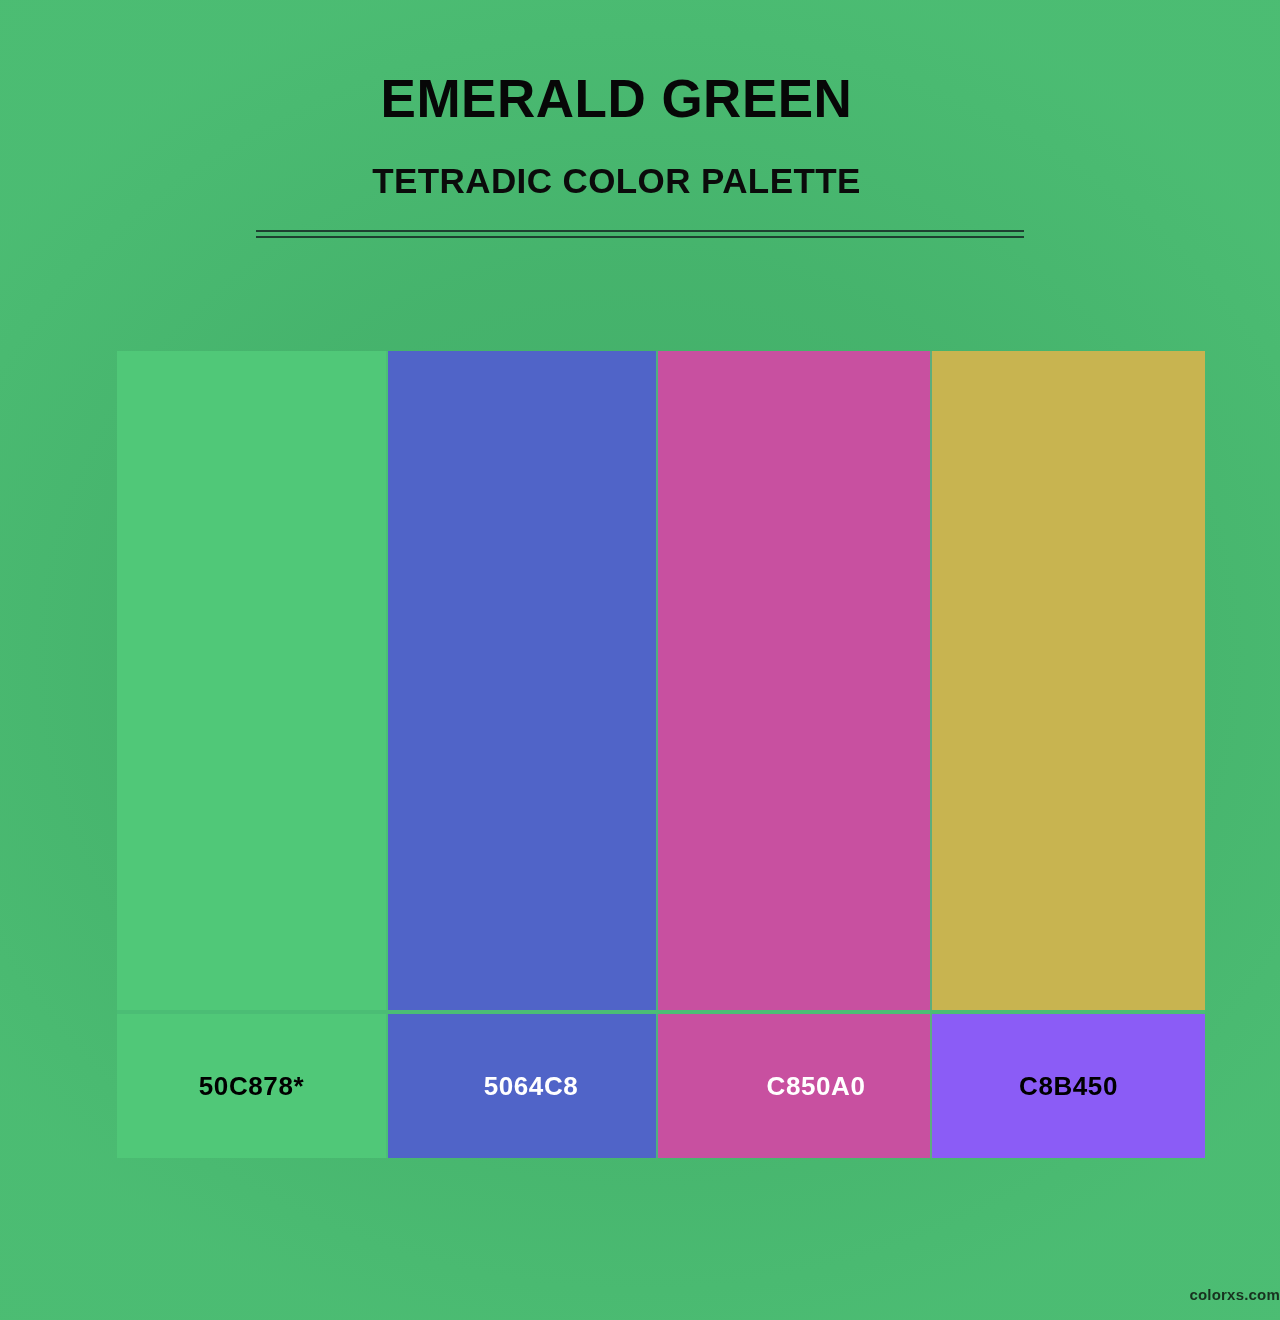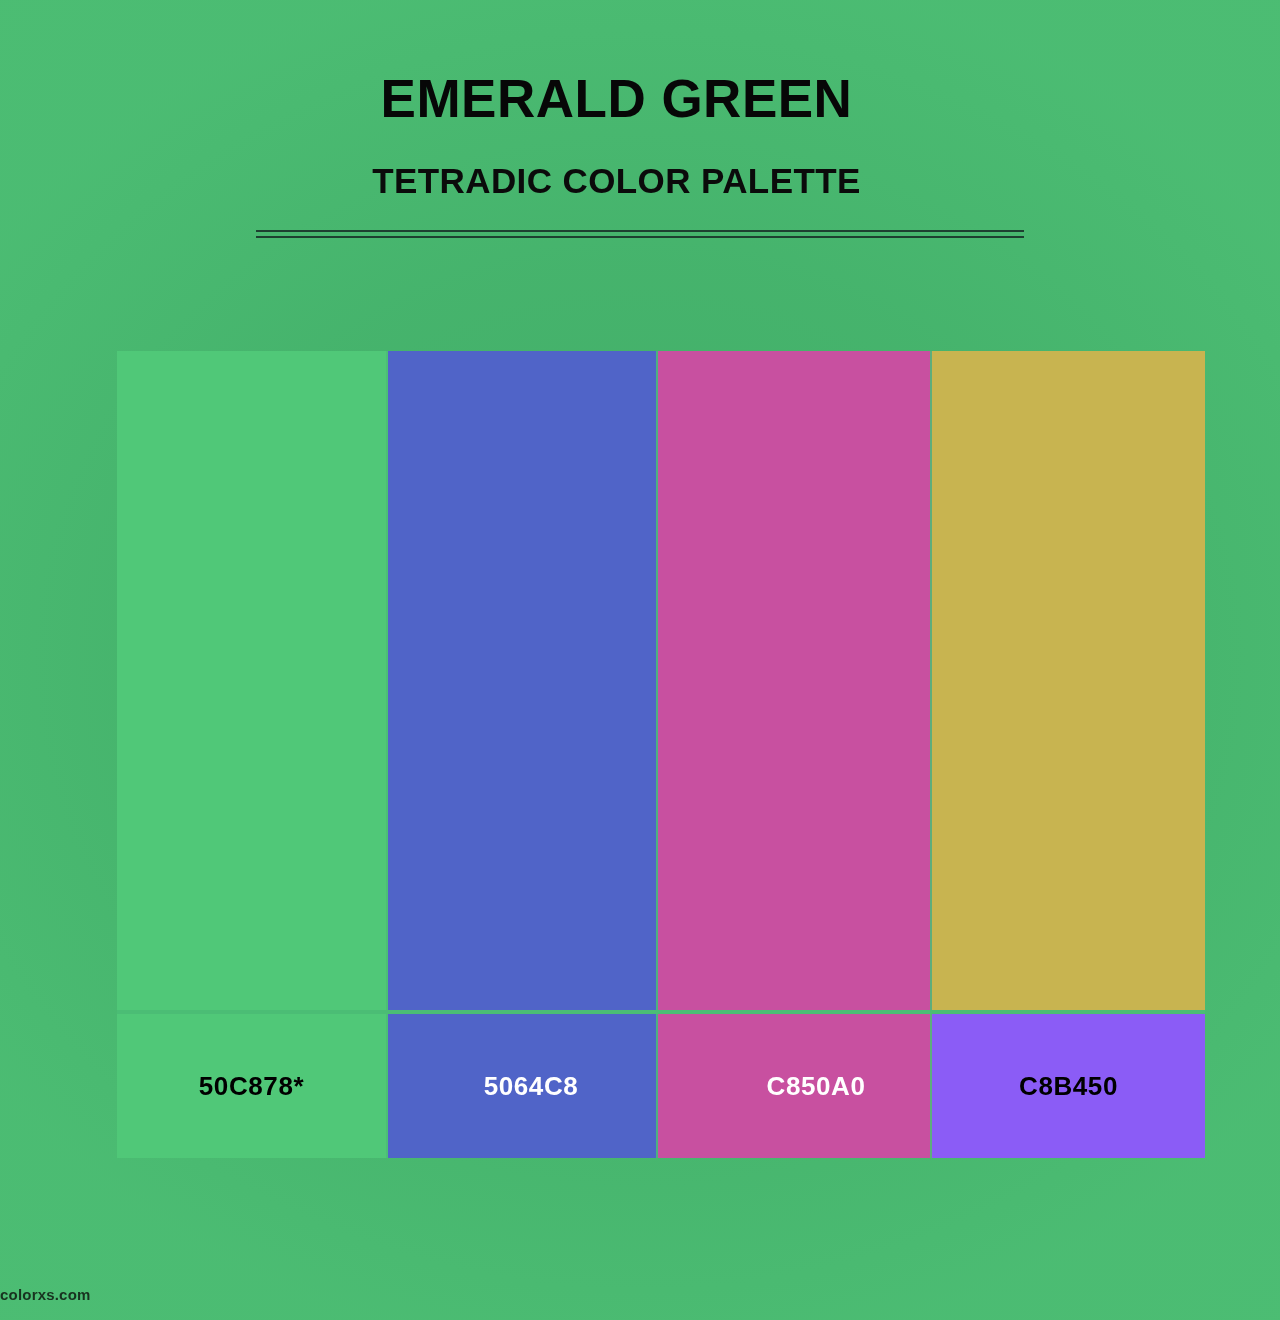--- a/index.html
+++ b/index.html
@@ -131,21 +131,21 @@
     letter-spacing: 0.6px;
     white-space: nowrap;
   }
 
   
   .footer {
     position: absolute;
     left: 0;
     top: 1286px;
     width: 1280px;
-    text-align: left;
+    text-align: right;
     font-size: 15px;
     font-weight: bold;
     color: #18321f;
     letter-spacing: 0.2px;
   }
 </style>
 </head>
 <body style="background-color: rgb(76, 189, 115);">
 
 <div class="bg-vignette"></div>

